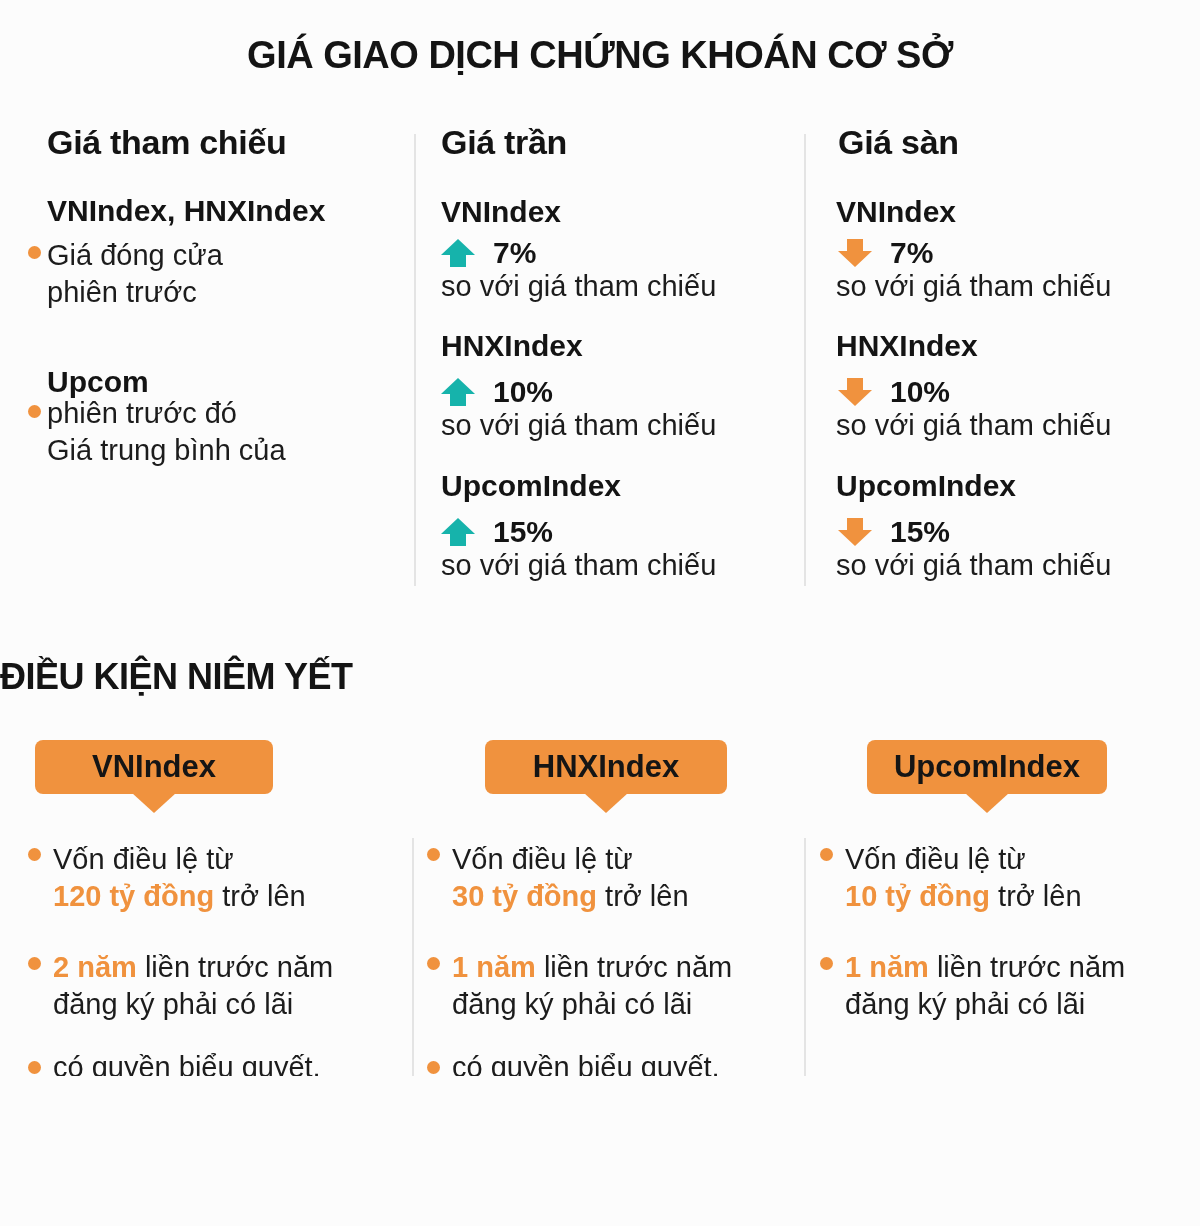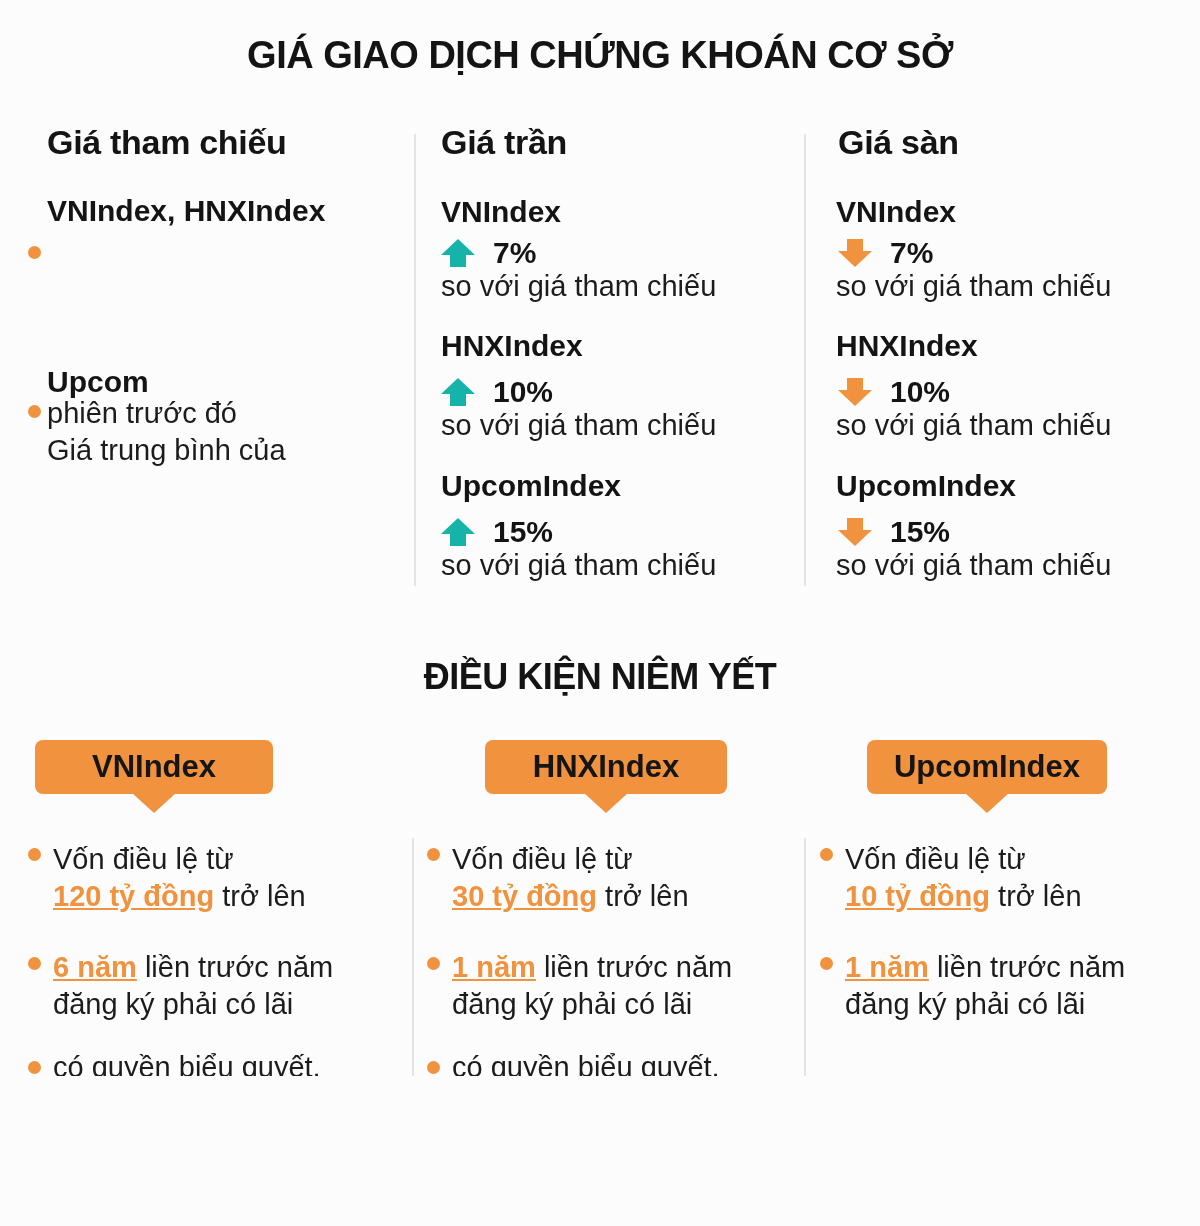--- a/index.html
+++ b/index.html
@@ -8,49 +8,53 @@
     --orange:#F0923E;
     --teal:#16B3AB;
     --divider:#E4E4E4;
   }
   *{margin:0;padding:0;box-sizing:border-box;}
   html,body{background:var(--bg);}
   body{font-family:"Liberation Sans","DejaVu Sans",sans-serif;color:var(--text);}
   .page{position:relative;width:1200px;height:1076px;background:var(--bg);overflow:hidden;}
   .abs{position:absolute;}
   .main-title{left:0;right:0;top:34px;text-align:center;font-size:38px;font-weight:700;letter-spacing:-0.5px;color:#141414;}
-  .section2-title{left:0;right:0;top:656px;text-align:center;font-size:36px;font-weight:700;letter-spacing:-0.5px;color:#141414;}
+  .section2-title{left:0;right:0;top:656px;font-size:36px;font-weight:700;letter-spacing:-0.5px;color:#141414;}
   .colh{font-size:34px;font-weight:700;line-height:42px;letter-spacing:-0.3px;color:#141414;}
   .name{font-size:30px;font-weight:700;line-height:38px;color:#141414;}
   .body{font-size:29px;font-weight:400;line-height:37px;color:var(--text);}
   .pct-row{display:flex;align-items:center;gap:18px;height:30px;}
   .pct{font-size:30px;font-weight:700;color:#141414;}
   .up{color:var(--teal);}
   .down{color:var(--orange);}
   .arrow-ico{display:inline-flex;line-height:0;}
   .dot{width:13px;height:13px;border-radius:50%;background:var(--orange);}
   .vline{width:2px;background:var(--divider);}
   .obox{background:var(--orange);border-radius:8px;height:54px;display:flex;align-items:center;justify-content:center;font-size:31px;font-weight:700;color:#151515;}
   .obox .tail{position:absolute;bottom:-19px;left:50%;transform:translateX(-50%);width:0;height:0;
     border-left:22px solid transparent;border-right:22px solid transparent;border-top:20px solid var(--orange);}
-  .hl{color:var(--orange);font-weight:700;text-decoration:underline;}
+  .hl{color:var(--orange);font-weight:700;}
 </style>
 </head>
 <body>
 
 <div class="page">
 
   <div class="abs main-title">GIÁ GIAO DỊCH CHỨNG KHOÁN CƠ SỞ</div>
 
   <div class="abs vline" style="left:414px;top:134px;height:452px;"></div>
   <div class="abs vline" style="left:804px;top:134px;height:452px;"></div>
 
   <div class="abs name" style="left:47px;top:192px;">VNIndex, HNXIndex</div>
   <div class="abs colh" style="left:47px;top:121px;">Giá tham chiếu</div>
   <span class="abs dot" style="left:28px;top:246px;"></span>
+  <div class="abs body" style="left:47px;top:237px;">
+    <div>Giá đóng cửa</div>
+    <div>phiên trước</div>
+  </div>
   <div class="abs name" style="left:47px;top:351px;margin-top:12px;">Upcom</div>
   <span class="abs dot" style="left:28px;top:405px;"></span>
   <div class="abs body" style="left:47px;top:395px;">
     <div>phiên trước đó</div>
     <div>Giá trung bình của</div>
   </div>
 
   <div class="abs colh" style="left:441px;top:121px;">Giá trần</div>
 
   <div class="abs name" style="left:441px;top:193px;">VNIndex</div>
@@ -139,21 +143,21 @@
     <span class="tail"></span>
   </div>
 
   <span class="abs dot" style="left:28px;top:848px;"></span>
   <div class="abs body" style="left:53px;top:841px;">
     <div><span>Vốn điều lệ từ</span></div>
     <div><span class="hl">120 tỷ đồng</span><span> trở lên</span></div>
   </div>
   <span class="abs dot" style="left:28px;top:957px;"></span>
   <div class="abs body" style="left:53px;top:949px;">
-    <div><span class="hl">6 năm</span><span> liền trước năm</span></div>
+    <div><span class="hl">2 năm</span><span> liền trước năm</span></div>
     <div><span>đăng ký phải có lãi</span></div>
   </div>
   <span class="abs dot" style="left:28px;top:1061px;"></span>
   <div class="abs body" style="left:53px;top:1049px;">
     <div><span>có quyền biểu quyết,</span></div>
     <div><span>nhỏ nắm giữ</span></div>
   </div>
 
   <span class="abs dot" style="left:427px;top:848px;"></span>
   <div class="abs body" style="left:452px;top:841px;">

